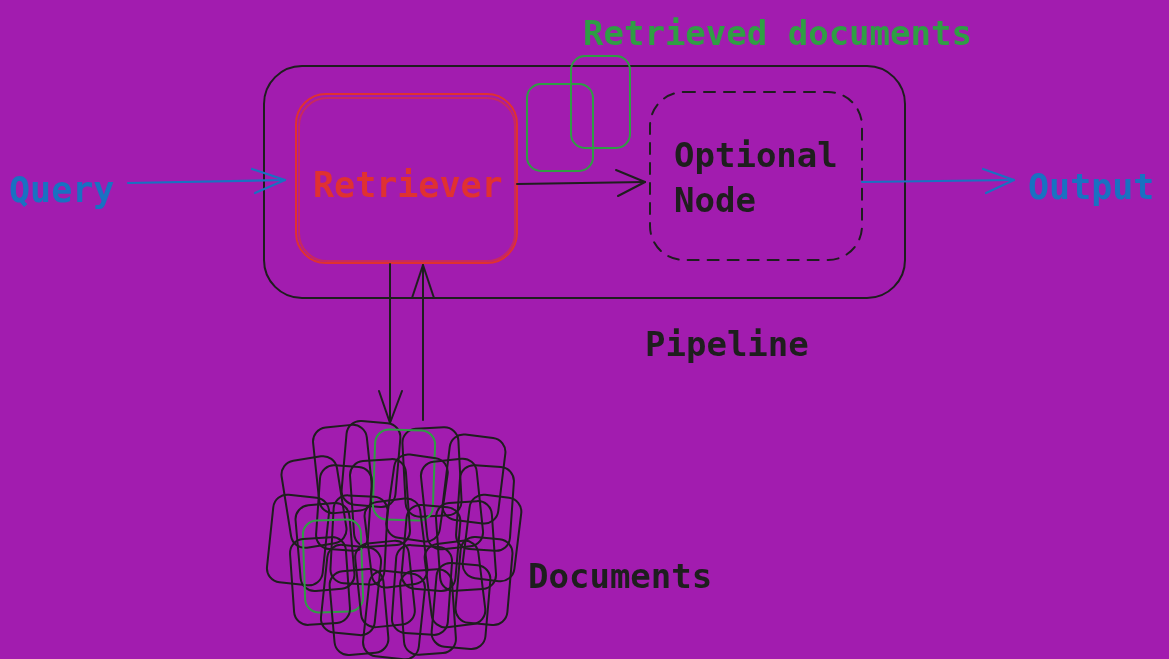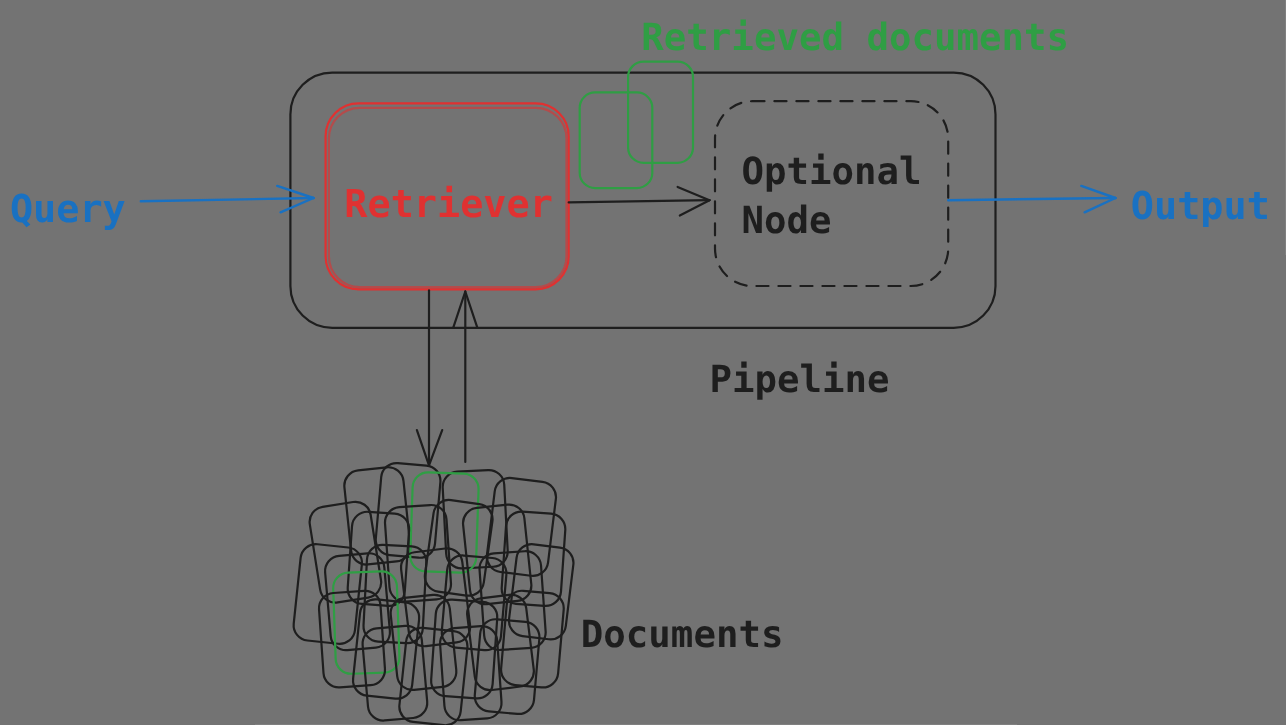--- a/index.html
+++ b/index.html
@@ -5,21 +5,21 @@
   html, body {
     margin: 0;
     padding: 0;
     background: #ffffff;
     font-family: "DejaVu Sans Mono", "Liberation Mono", monospace;
   }
   .canvas {
     position: relative;
     width: 1169px;
     height: 659px;
-    background: #737373;
+    background: #a21caf;
     overflow: hidden;
   }
   svg { display: block; }
   svg text {
     font-family: "DejaVu Sans Mono", "Liberation Mono", monospace;
     font-weight: 700;
   }
   .ink   { stroke: var(--ink);   fill: none; stroke-width: 2;   stroke-linecap: round; stroke-linejoin: round; }
   .red   { stroke: var(--red);   fill: none; stroke-width: 2;   stroke-linecap: round; stroke-linejoin: round; }
   .green { stroke: var(--green); fill: none; stroke-width: 2;   stroke-linecap: round; stroke-linejoin: round; }

